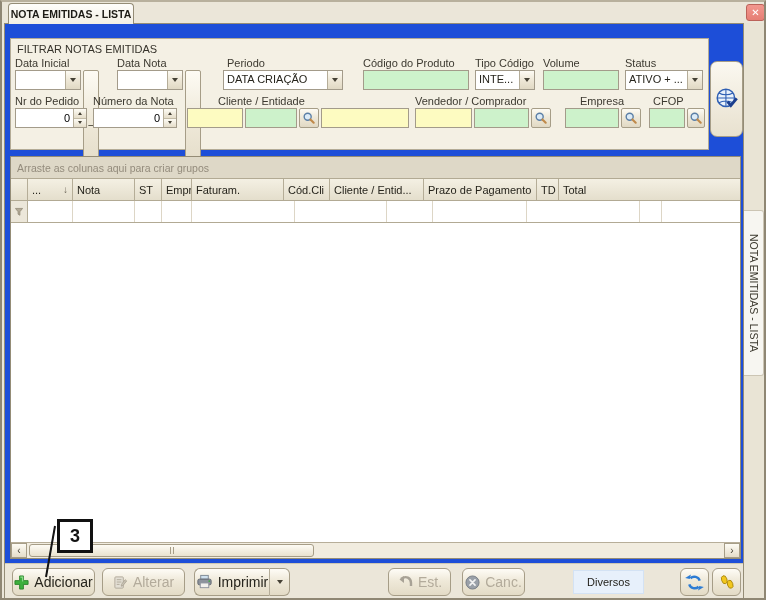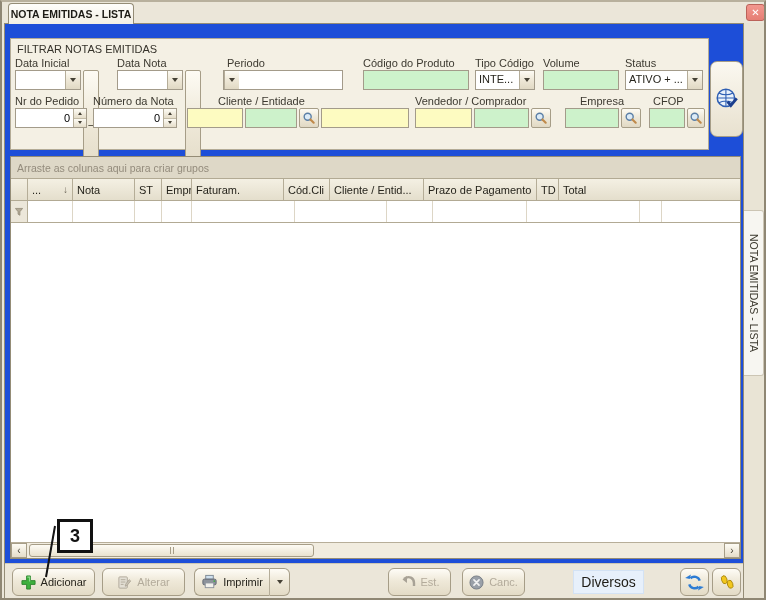--- a/index.html
+++ b/index.html
@@ -56,25 +56,25 @@
   .c0{width:17px;} .c1{width:45px;} .c2{width:62px;} .c3{width:27px;} .c4{width:30px;} .c5{width:103px;} .c6{width:92px;} .c7{width:46px;} .c8{width:94px;} .c9{width:113px;} .c10{width:22px;} .c11{flex:1; border-right:none;}
   .grid-body { flex:1; background:#fff; }
   .hscroll { height:16px; background:#f1ecdf; border-top:1px solid #b7ae99; display:flex; position:relative; }
   .sarrow { width:16px; height:100%; background:linear-gradient(#fdfbf4,#e5ddc9); border:1px solid #a69d87; display:flex; align-items:center; justify-content:center; font-size:10px; color:#454135; cursor:pointer; }
   .sarrow.right { position:absolute; right:0; top:0; }
   .sthumb { position:absolute; left:18px; top:1px; width:285px; height:13px; background:linear-gradient(#fdfbf4,#e9e2cf); border:1px solid #a69d87; border-radius:3px; cursor:grab; display:flex; align-items:center; justify-content:center; gap:2px; }
   .sthumb i { display:block; width:1px; height:7px; background:#a69d87; }
 
   
   .toolbar { left:0; top:539px; width:738px; height:36px; border-top:1px solid #cdc7b4; background:#ebe6d9; }
-  .tbtn { position:absolute; top:4px; height:28px; background:linear-gradient(#fefcf6,#efe9d9 45%,#e3dbc6); border:1px solid #a69d87; border-radius:6px; display:flex; align-items:center; justify-content:center; gap:5px; font-size:11px; color:#26241c; cursor:pointer; }
+  .tbtn { position:absolute; top:4px; height:28px; background:linear-gradient(#fefcf6,#efe9d9 45%,#e3dbc6); border:1px solid #a69d87; border-radius:6px; display:flex; align-items:center; justify-content:center; gap:5px; font-size:14px; color:#26241c; cursor:pointer; }
   .tbtn.disabled { color:#b3ab9b; cursor:default; }
   .split-arrow { border-radius:0 6px 6px 0; border-left:1px solid #b5ad99; }
   .split-main { border-radius:6px 0 0 6px; border-right:none; }
-  .flatbtn { position:absolute; top:6px; height:24px; background:#e7f0fb; border:1px solid #d3e2f4; display:flex; align-items:center; justify-content:center; font-size:14px; color:#1e1c16; cursor:pointer; }
+  .flatbtn { position:absolute; top:6px; height:24px; background:#e7f0fb; border:1px solid #d3e2f4; display:flex; align-items:center; justify-content:center; font-size:11px; color:#1e1c16; cursor:pointer; }
 
   
   .ann-box { left:55px; top:517px; width:36px; height:34px; background:#fff; border:3px solid #111; display:flex; align-items:center; justify-content:center; font-size:18px; font-weight:bold; color:#111; z-index:61; }
   .ann-svg { left:0; top:0; width:766px; height:600px; z-index:60; pointer-events:none; }
   svg.icon { display:block; }
 </style>
 </head>
 <body>
 
 <div class="window">
@@ -110,20 +110,21 @@
           <div class="cval"></div>
           <div class="sqbtn">
               <i class="tri-down"></i>
             </div>
         </div>
       </div>
       <div class="fld r1f sqbtn minus-btn" style="left:174px; width:16px;">−</div>
 
       <div class="fld r1f" style="left:212px; width:120px;">
         <div class="combo">
+          <div class="cval">DATA CRIAÇÃO</div>
           <div class="sqbtn">
               <i class="tri-down"></i>
             </div>
         </div>
       </div>
 
       <div class="fld r1f" style="left:352px; width:106px;">
         <input class="input green" value="" style="">
       </div>
 

